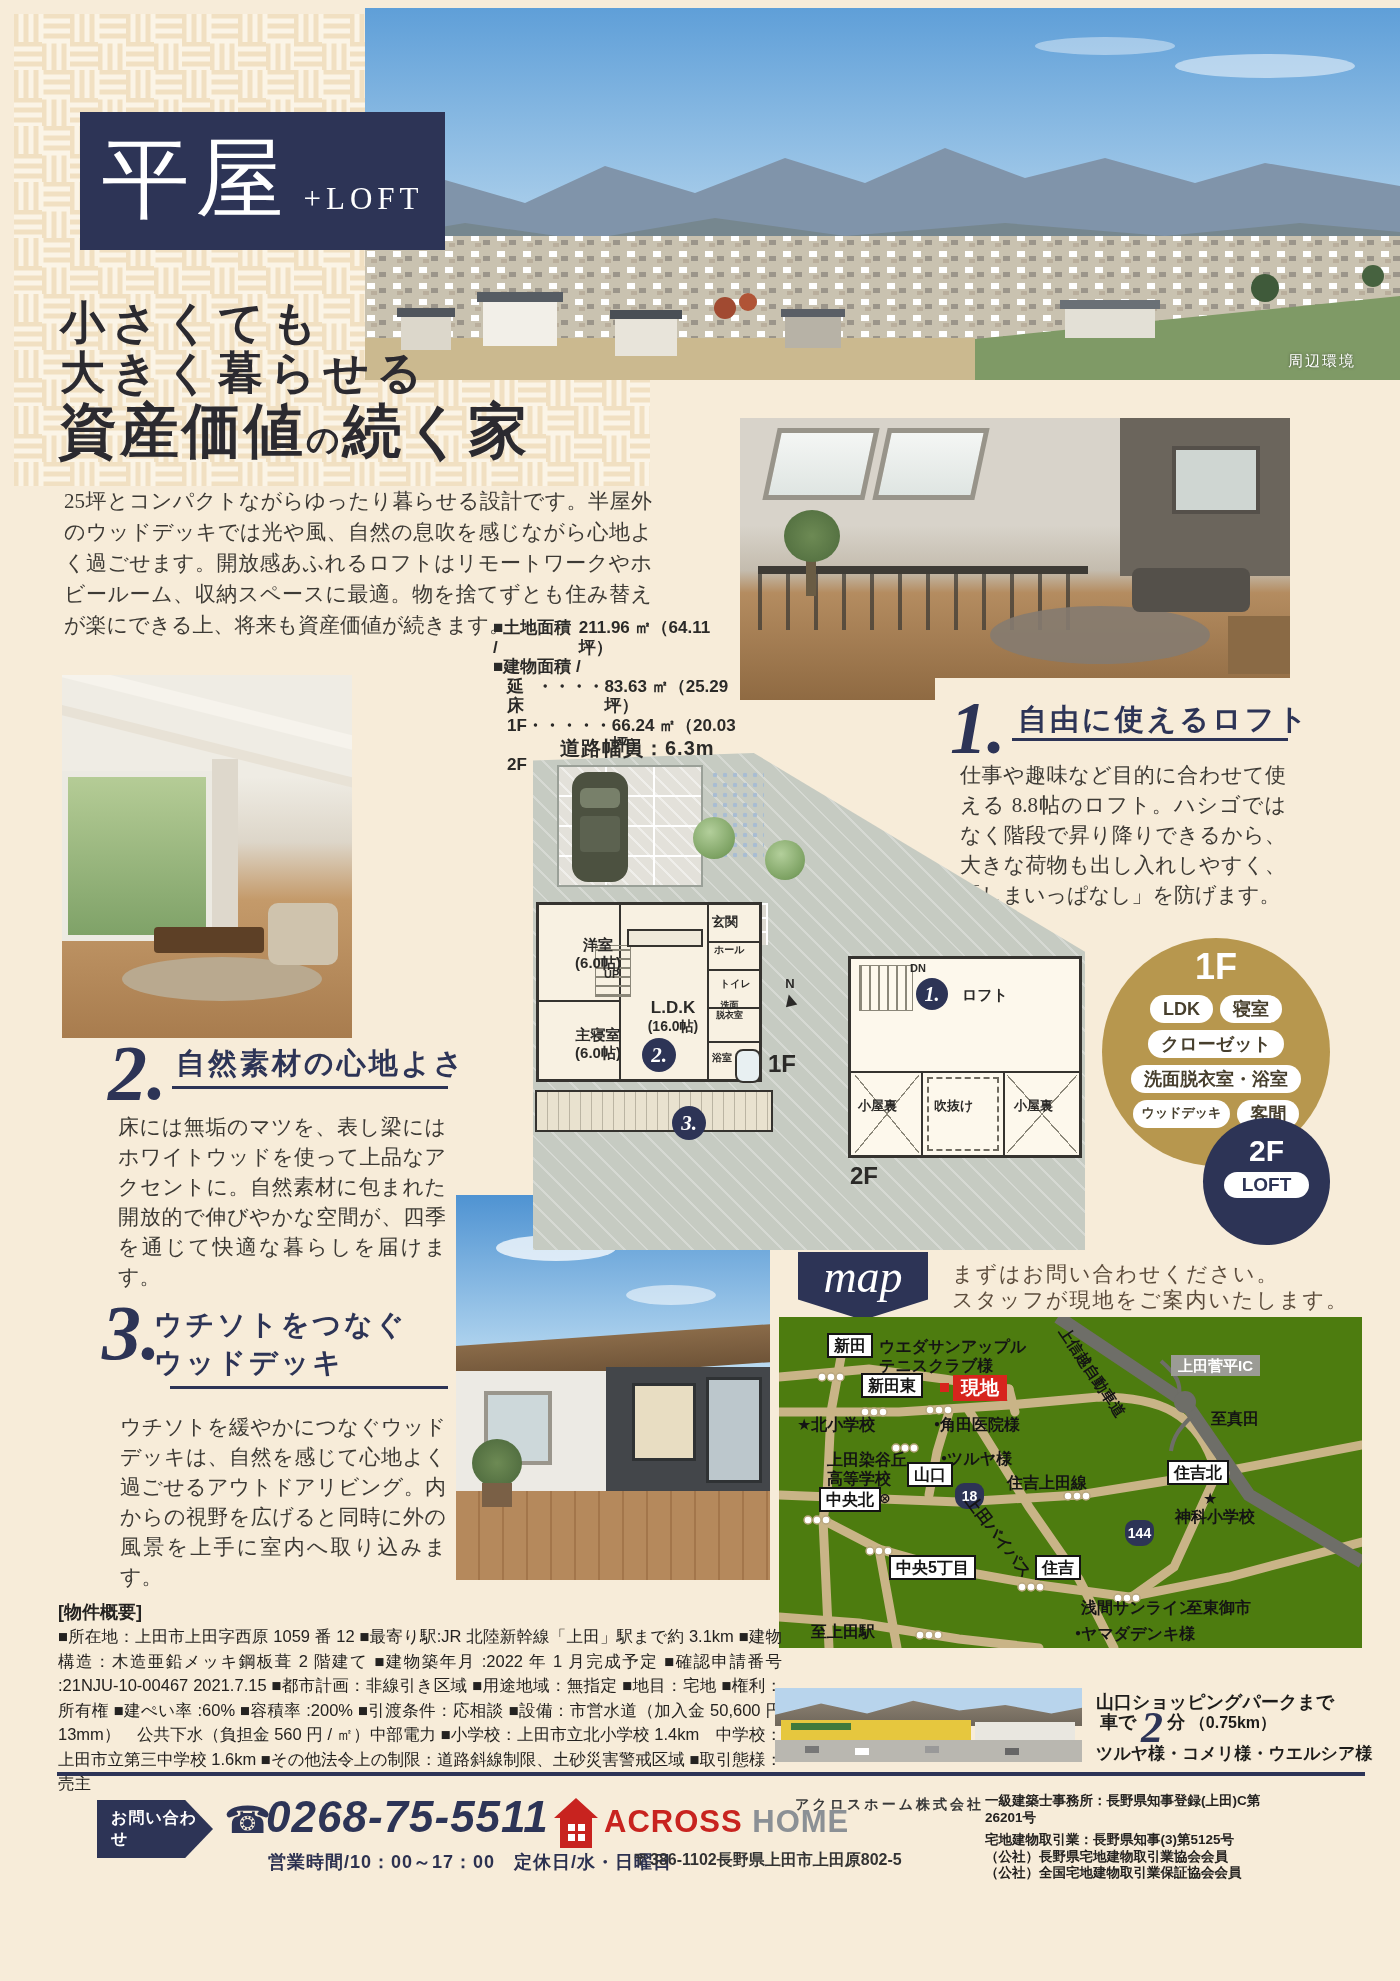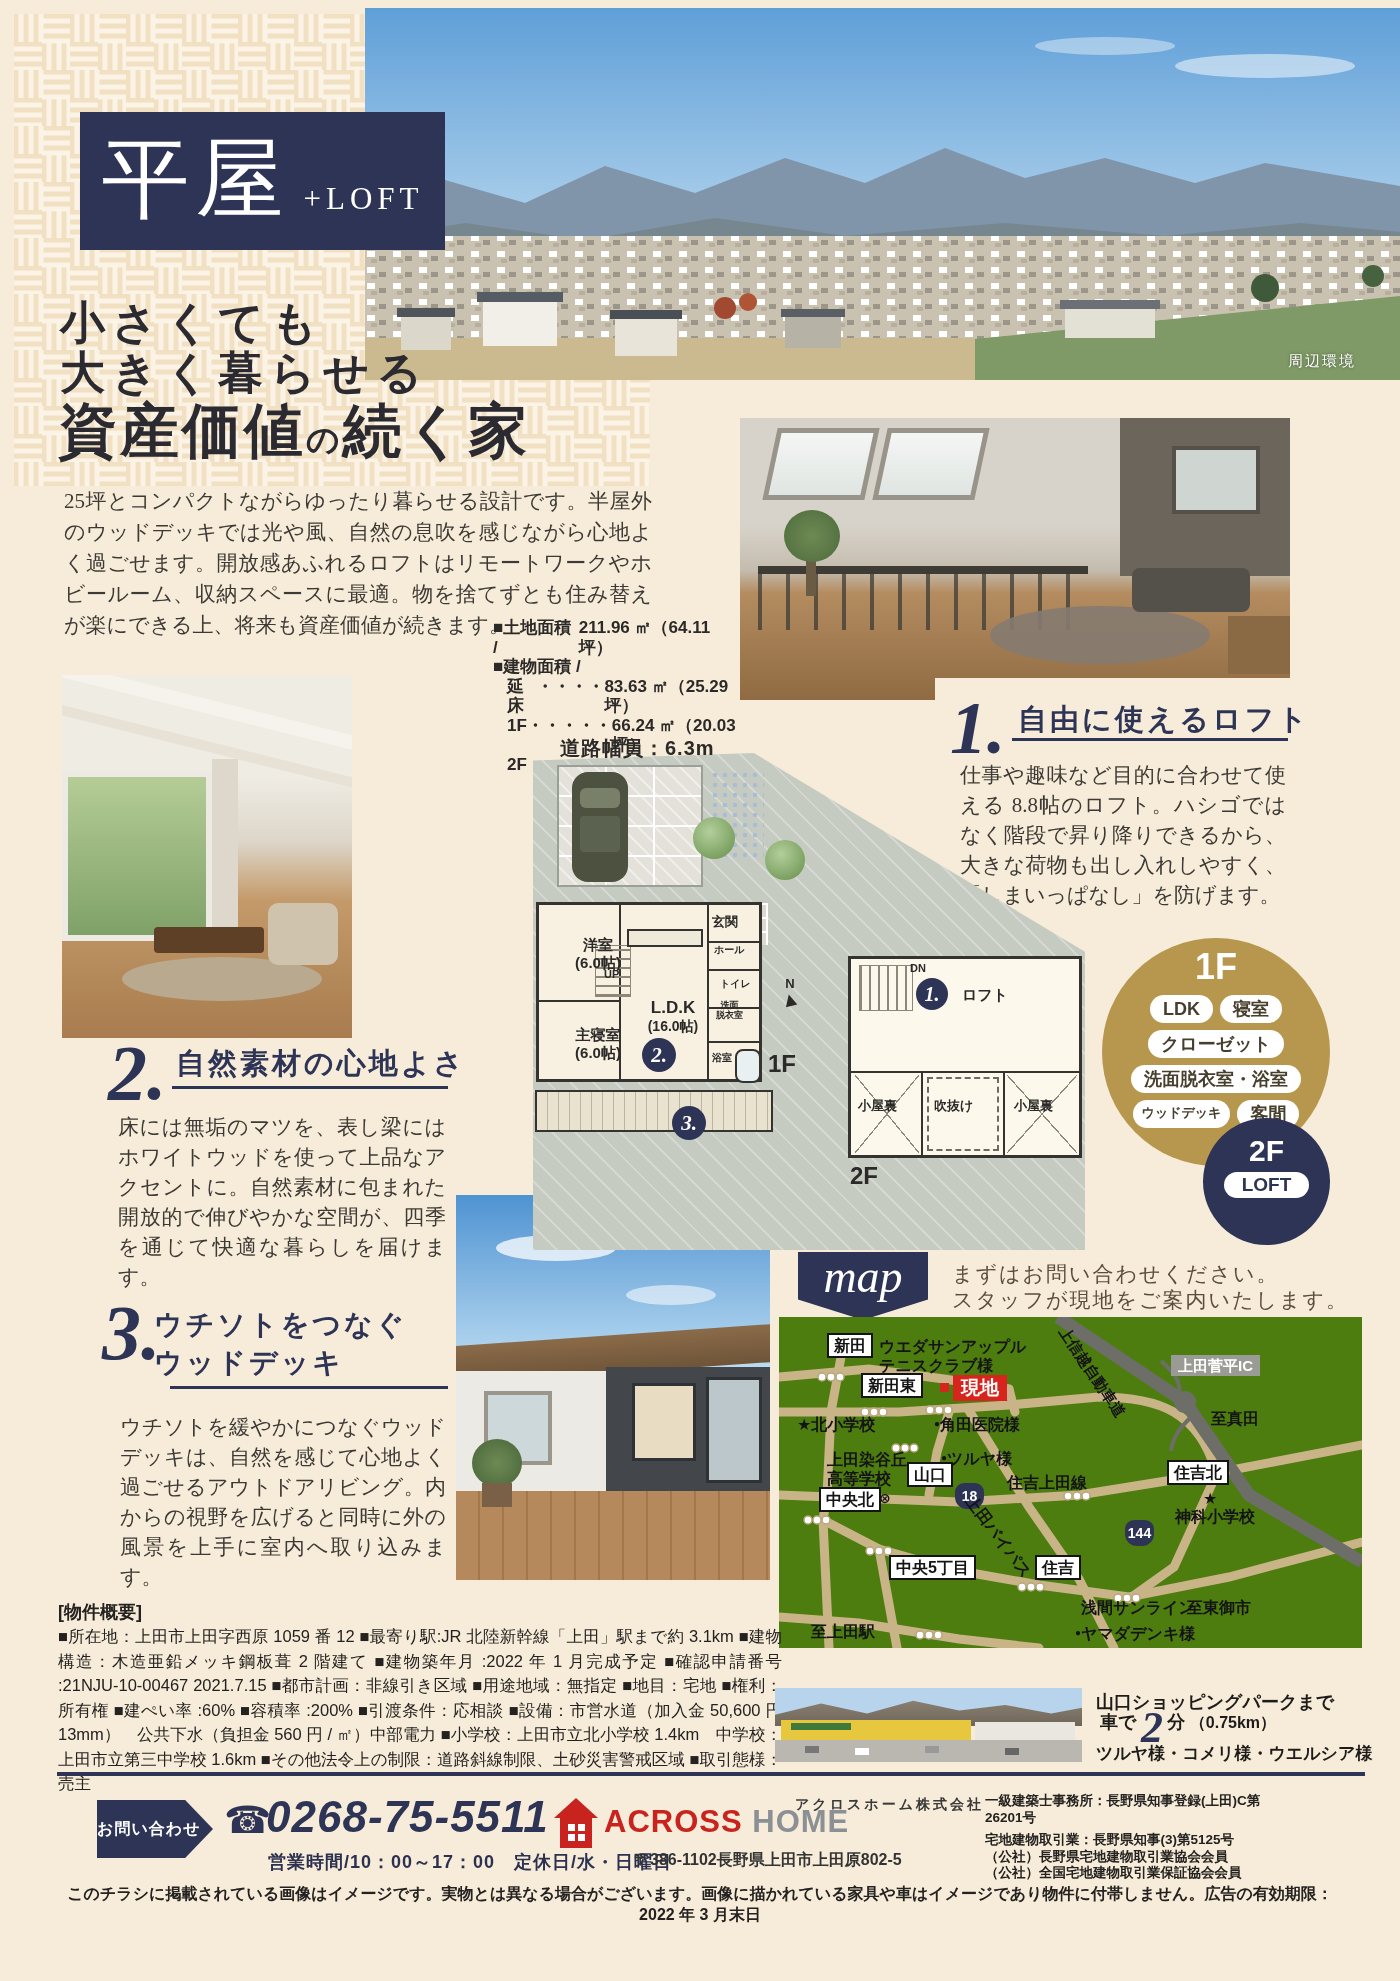--- a/index.html
+++ b/index.html
@@ -84,21 +84,21 @@
     display:flex;align-items:center;justify-content:center;border-radius:9px 9px 12px 12px;margin-left:24px;}
   .mgy{position:absolute;background:#9b9b95;color:#fff;font-weight:bold;font-size:15px;padding:1px 7px;line-height:19px;white-space:nowrap;}
   .mrot{transform-origin:left top;}
   
   .ovh{left:58px;top:1600px;font-size:18px;font-weight:bold;color:#242220;}
   .ovb{left:58px;top:1624px;width:724px;font-size:16.5px;line-height:24.5px;color:#242220;text-align:justify;}
   .shopline{font-weight:bold;color:#1d1c1a;}
   
   .divider{left:57px;top:1772px;width:1308px;height:4px;background:#2d3456;}
   .contact-badge{left:97px;top:1800px;width:116px;height:58px;background:#2d3456;color:#fff;
-    clip-path:polygon(0 0,76% 0,100% 50%,76% 100%,0 100%);display:flex;align-items:center;box-sizing:border-box;
+    clip-path:polygon(0 0,76% 0,100% 50%,76% 100%,0 100%);display:flex;align-items:center;padding-left:14px;box-sizing:border-box;
     font-size:16px;font-weight:bold;letter-spacing:1px;}
   .phone-icon{left:224px;top:1798px;font-size:38px;color:#2d3456;}
   .phone-num{left:266px;top:1792px;font-size:44px;font-style:italic;font-weight:bold;color:#2d3456;letter-spacing:1px;}
   .hours{left:268px;top:1850px;font-size:18px;font-weight:bold;color:#2c3150;letter-spacing:1px;}
   .logo-kana{left:795px;top:1796px;font-size:14px;font-weight:bold;color:#3a3a3a;letter-spacing:3px;}
   .logo-text{left:604px;top:1804px;font-size:31px;font-weight:bold;letter-spacing:1px;}
   .logo-across{color:#c8231f;}
   .logo-home{color:#8b9095;}
   .address{left:634px;top:1850px;font-size:16px;font-weight:bold;color:#333;}
   .licenses{left:985px;top:1793px;width:300px;font-size:13.5px;font-weight:bold;color:#242220;line-height:16.5px;}
@@ -524,15 +524,14 @@
     <span class="logo-home">HOME</span>
   </div>
   <div class="abs logo-kana">アクロスホーム株式会社</div>
   <div class="abs address">〒386-1102長野県上田市上田原802-5</div>
   <div class="abs licenses">
     <div>一級建築士事務所：長野県知事登録(上田)C第26201号</div>
     <div style="margin-top:6px">宅地建物取引業：長野県知事(3)第5125号</div>
     <div>（公社）長野県宅地建物取引業協会会員</div>
     <div>（公社）全国宅地建物取引業保証協会会員</div>
   </div>
-  <div class="abs disclaimer">このチラシに掲載されている画像はイメージです。実物とは異なる場合がございます。画像に描かれている家具や車はイメージであり物件に付帯しません。広告の有効期限：2022 年 3 月末日</div>
 
 </div>
 
 </body></html>

